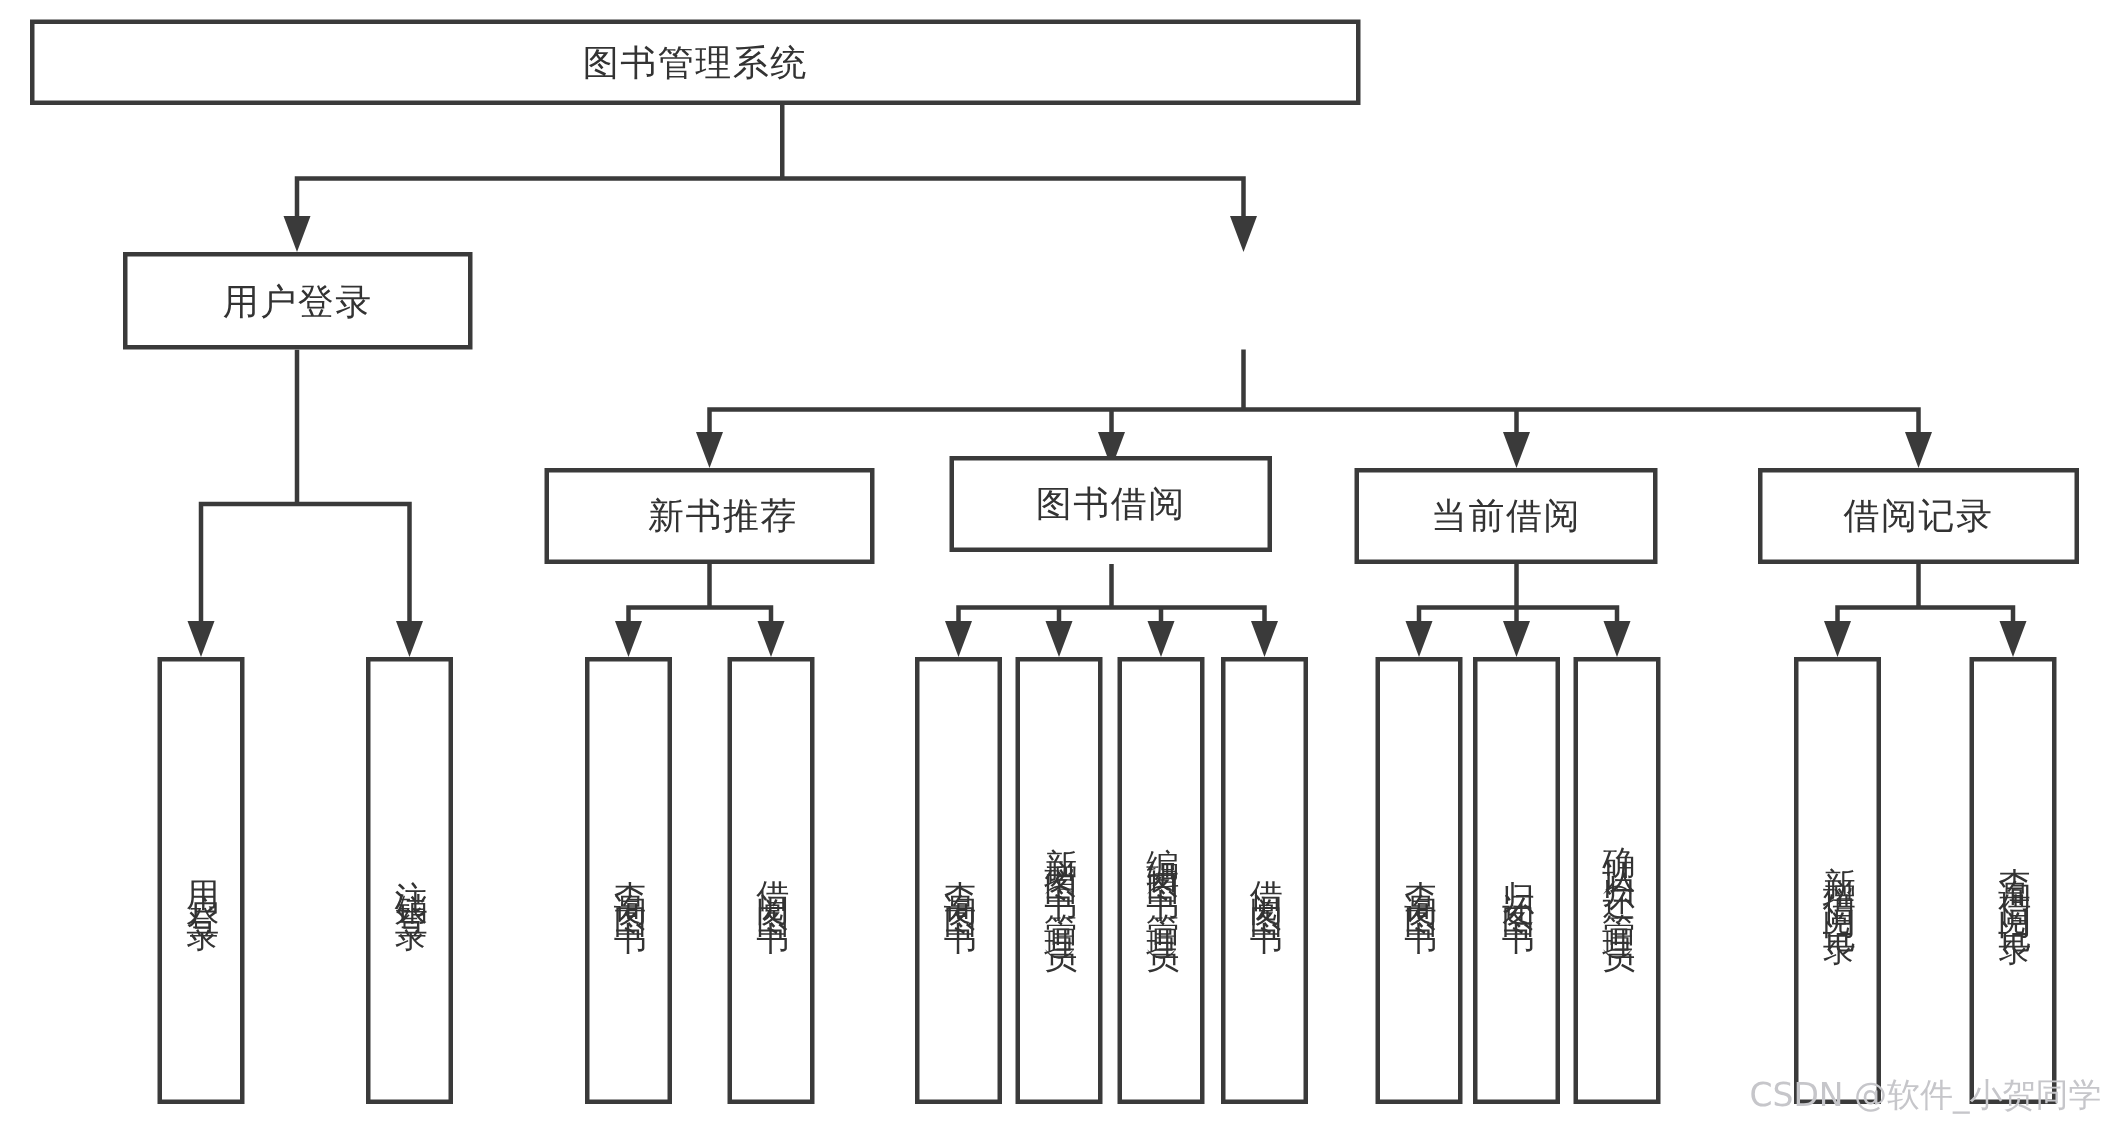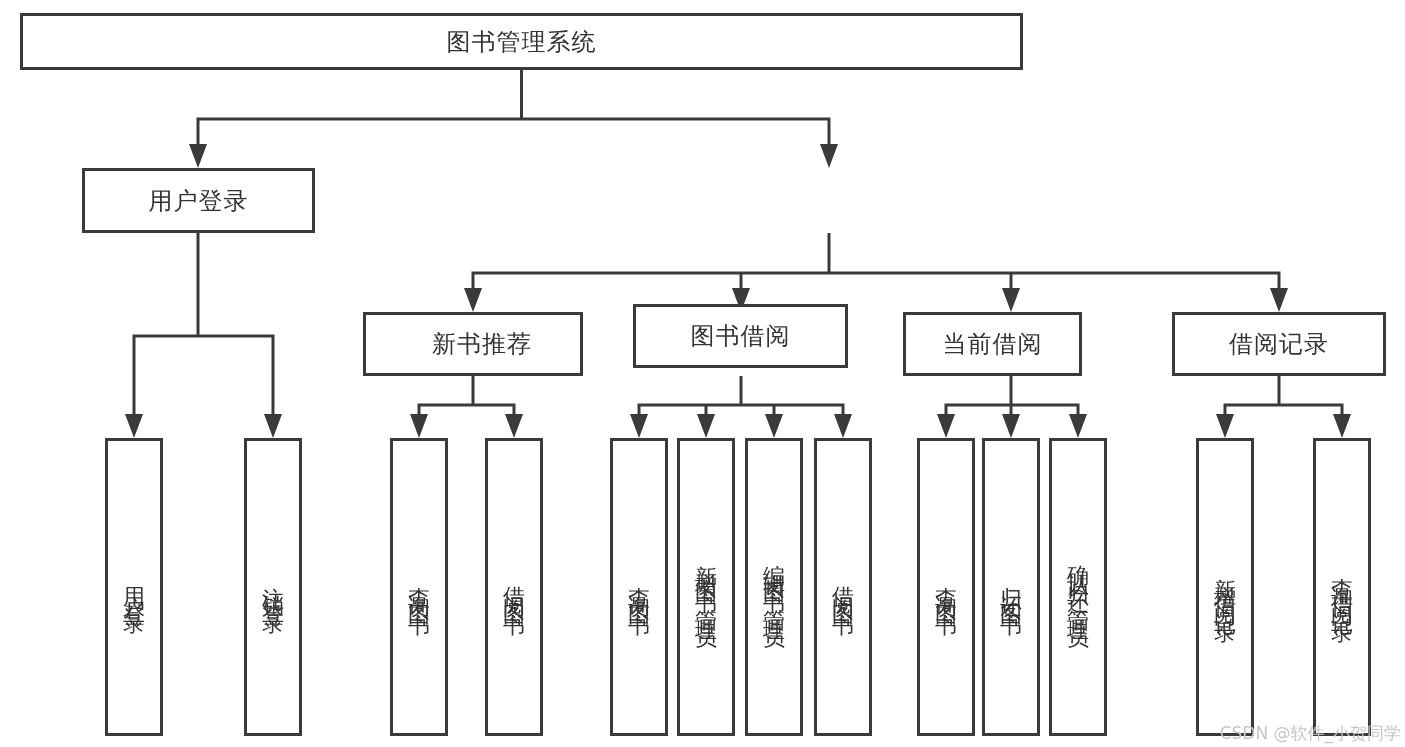--- a/index.html
+++ b/index.html
@@ -54,21 +54,21 @@
     text-orientation: mixed;
     font-size: 22px;
     letter-spacing: 9px;
     line-height: 1.1;
     white-space: nowrap;
   }
   .watermark {
     position: absolute;
     right: 4px;
     bottom: 2px;
-    font-size: 17px;
+    font-size: 22px;
     color: var(--watermark, #c6c6ca);
     z-index: 4;
     white-space: nowrap;
     margin-left: 27px;
   }
 </style>
 </head>
 <body>
 
 <div class="stage">
@@ -116,27 +116,27 @@
       <polygon points="1069,414 1087,414 1078,438"></polygon>
     </g>
 
     <g>
       <path d="M1279 376 V405 M1225 416 V405 H1342 V416"></path>
       <polygon points="1216,414 1234,414 1225,438"></polygon>
       <polygon points="1333,414 1351,414 1342,438"></polygon>
     </g>
   </svg>
 
-  <div class="node" style="left:20px; top:13px; width:1003px; height:57px;">图书管理系统</div>
+  <div class="node" style="left:20px; top:13px; width:887px; height:57px;">图书管理系统</div>
 
   <div class="node" style="left:82px; top:168px; width:233px; height:65px;">用户登录</div>
 
   <div class="node" style="left:363px; top:312px; width:220px; height:64px;padding-left:18px;">新书推荐</div>
   <div class="node" style="left:633px; top:304px; width:215px; height:64px;">图书借阅</div>
-  <div class="node" style="left:903px; top:312px; width:179px; height:64px;">当前借阅</div>
+  <div class="node" style="left:903px; top:312px; width:202px; height:64px;">当前借阅</div>
   <div class="node" style="left:1172px; top:312px; width:214px; height:64px;">借阅记录</div>
 
   <div class="leaf" style="left:105px; top:438px; width:58px; height:298px;">
     <span>用户登录</span>
   </div>
   <div class="leaf" style="left:244px; top:438px; width:58px; height:298px;">
     <span>注销登录</span>
   </div>
 
   <div class="leaf" style="left:390px; top:438px; width:58px; height:298px;">

